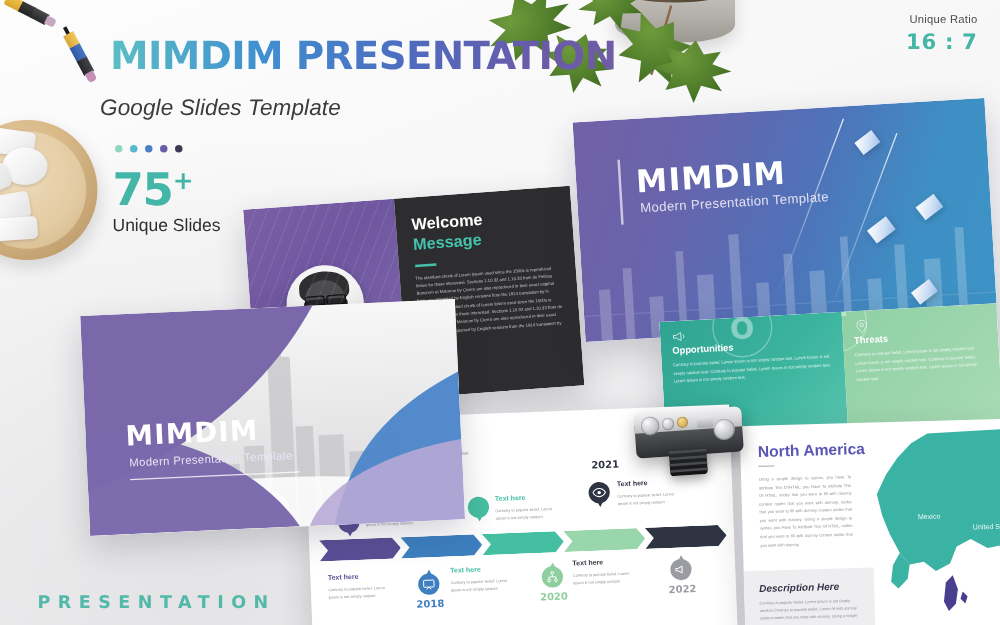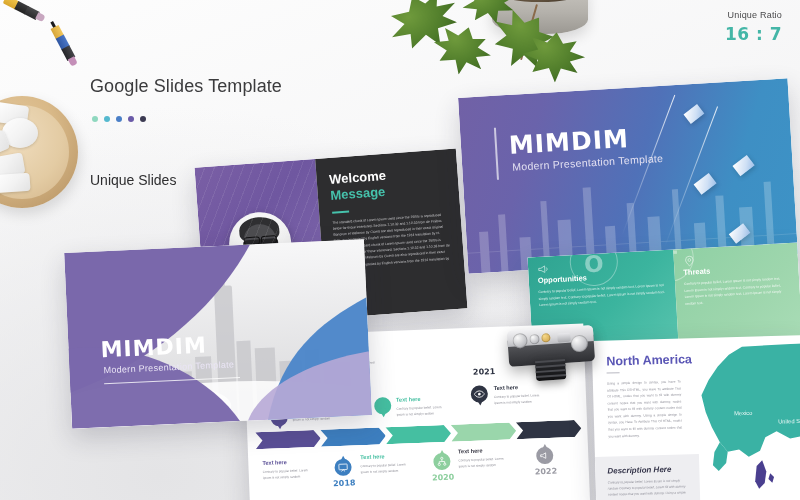--- a/index.html
+++ b/index.html
@@ -54,22 +54,22 @@
     box-shadow:0 4px 9px rgba(0,0,0,.35);}
   .cam-lens i{position:absolute;left:0;right:0;background:#4a4b50;height:2px;display:block;}
   .cam-vf{position:absolute;border-radius:2px;background:linear-gradient(180deg,#e9e9ec,#a9aaae);}
 
   
   .hero-title{position:absolute;left:88px;top:30px;font-size:31px;font-weight:bold;
     letter-spacing:-.5px;line-height:1;
     background:linear-gradient(90deg,#5bbfc4 0%,#3f8fd0 30%,#4e6cc0 58%,#6a5aa8 85%,#6f5ca6 100%);
     -webkit-background-clip:text;background-clip:text;color:transparent;
     font-family:"DejaVu Sans", sans-serif;white-space:nowrap;}
-  .hero-sub{position:absolute;left:90px;top:76px;font-size:18px;color:#3b3b3d;
-    font-weight:400;letter-spacing:.1px;}
+  .hero-sub{position:absolute;left:80px;top:76px;font-size:18px;color:#3b3b3d;
+    font-weight:400;letter-spacing:.1px;font-style:italic;}
   .dots{position:absolute;left:92px;top:116px;display:flex;gap:6px;}
   .dots span{width:6px;height:6px;border-radius:50%;display:block;}
   .big-num{position:absolute;left:90px;top:132px;font-size:36px;font-weight:bold;
     color:#44b6a7;letter-spacing:-1px;font-family:"DejaVu Sans", sans-serif;}
   .big-num sup{font-size:20px;vertical-align:super;}
   .uniq{position:absolute;left:90px;top:172px;font-size:14px;color:#2e2e30;}
 
   .aspect-lbl{position:absolute;right:18px;top:10px;font-size:9px;color:#4a4a4c;
     letter-spacing:.2px;text-align:right;}
   .aspect-val{position:absolute;right:18px;top:24px;font-size:17px;font-weight:bold;
@@ -207,35 +207,40 @@
   </div>
   <div class="stem" style="left:520px;top:2px;width:2px;height:58px;transform:rotate(16deg);"></div>
   <div class="leafgrp">
     <div class="leaf" style="left:386px;top:-6px;width:76px;height:58px;transform:rotate(-24deg);"></div>
     <div class="leaf" style="left:430px;top:26px;width:62px;height:50px;transform:rotate(18deg);"></div>
     <div class="leaf" style="left:486px;top:12px;width:72px;height:58px;transform:rotate(36deg);"></div>
     <div class="leaf" style="left:520px;top:32px;width:66px;height:52px;transform:rotate(8deg);"></div>
     <div class="leaf" style="left:460px;top:-18px;width:58px;height:44px;transform:rotate(-8deg);"></div>
   </div>
 
+  <div class="hero-title">MIMDIM PRESENTATION</div>
   <div class="hero-sub">Google Slides Template</div>
 
   <div class="dots">
     <span style="background:#8fd8bf"></span>
     <span style="background:#55b9cf"></span>
     <span style="background:#4a7fc7"></span>
     <span style="background:#6a5aa8"></span>
     <span style="background:#3b3a52"></span>
   </div>
 
+  <div class="big-num">
+    <span>75</span><sup>+</sup>
+  </div>
   <div class="uniq">Unique Slides</div>
 
   <div class="aspect-lbl">Unique Ratio</div>
   <div class="aspect-val">16 : 7</div>
 
+  <div class="footer-word">PRESENTATION</div>
 
   <div class="slide" id="slide-welcome">
     <div class="wel-left">
       <div class="wel-photo">
         <div class="face-hair"></div>
         <div class="face-skin"></div>
         <div class="face-beard"></div>
         <div class="face-glass">
             <i></i>
             <i></i>

